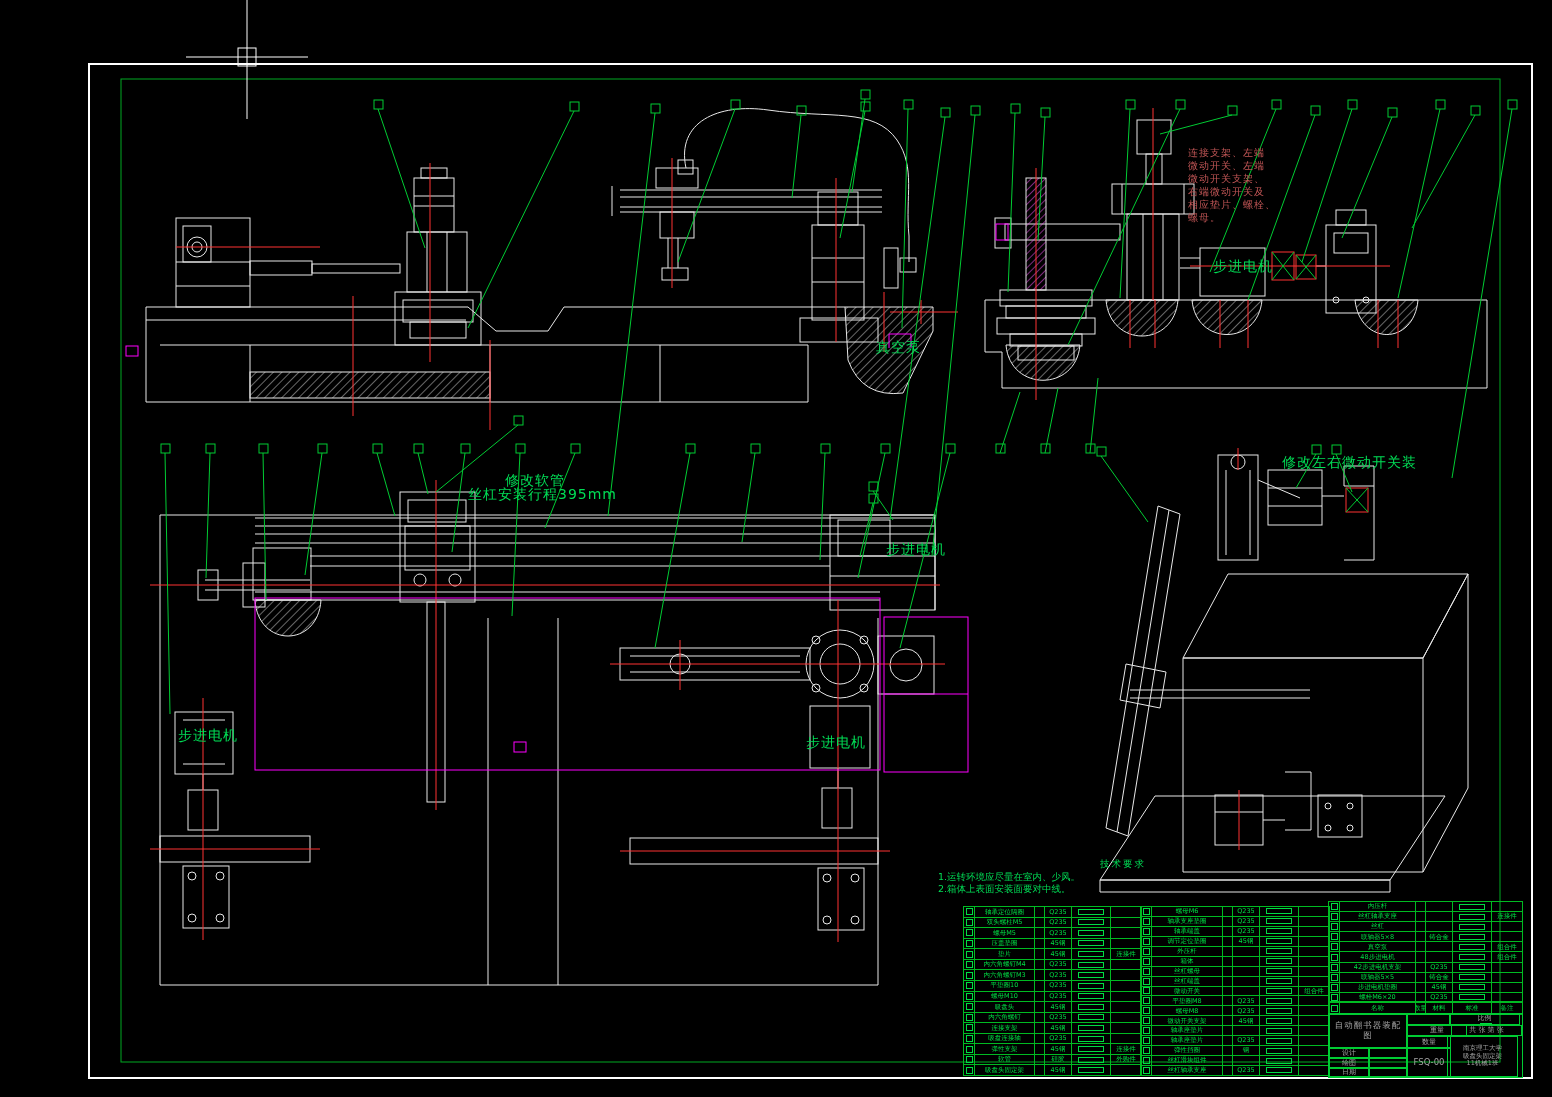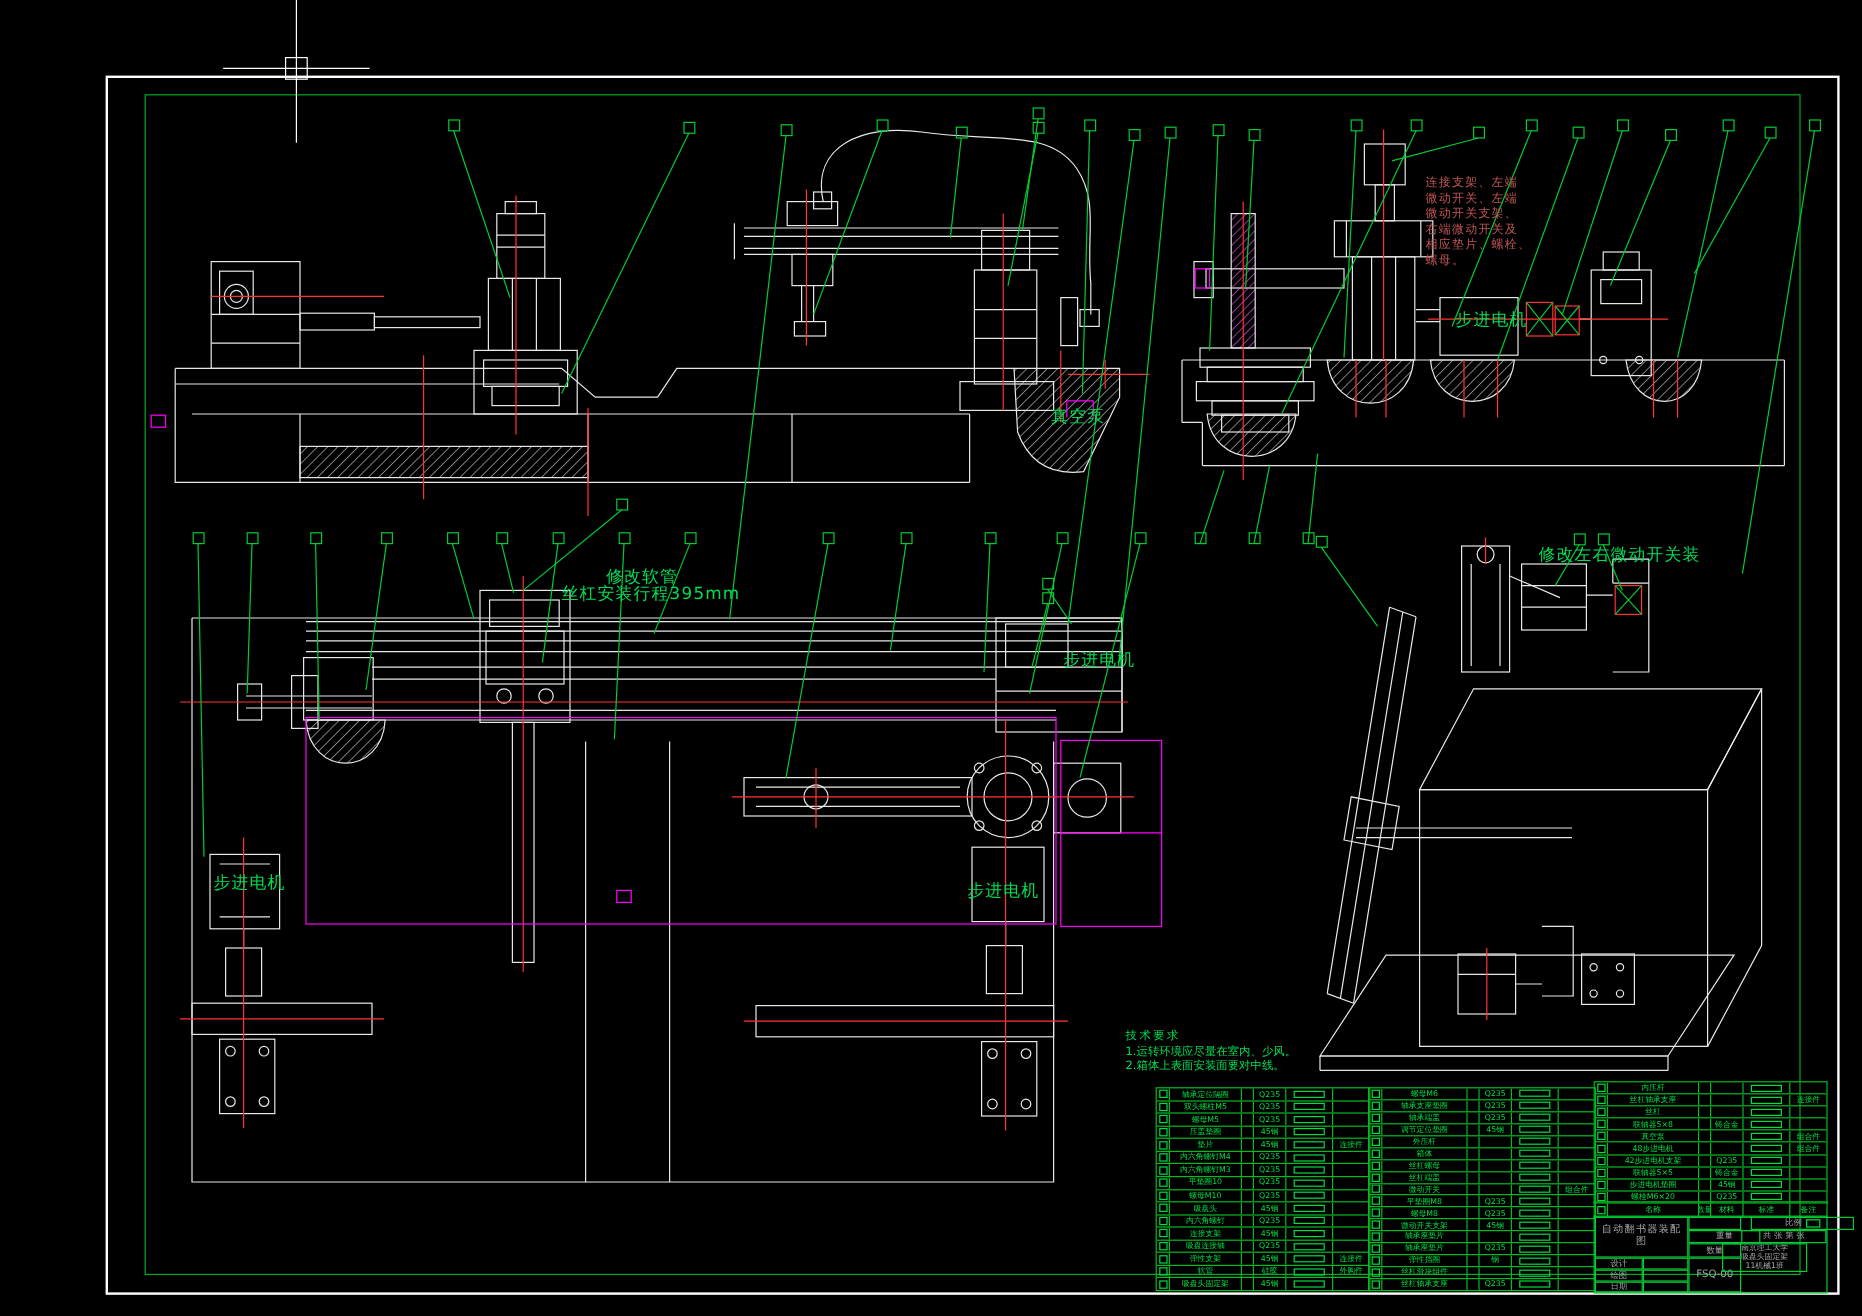--- a/index.html
+++ b/index.html
@@ -3,35 +3,35 @@
 <meta charset="utf-8">
 <style>
   html,body{margin:0;padding:0}
   body{width:1552px;height:1097px;background:#000;overflow:hidden;position:relative;
        font-family:"DejaVu Sans",sans-serif}
   svg{position:absolute;left:0;top:0}
   .lbl{position:absolute;color:#00dd55;font-size:14px;white-space:nowrap;letter-spacing:1px}
   .red-note{position:absolute;left:1188px;top:146px;color:#c05555;font-size:10px;
             line-height:13px;width:130px;letter-spacing:1px}
   .tech{position:absolute;left:938px;top:858px;width:208px;color:#00dd55;font-size:9.5px;line-height:12.5px}
-  .tech .t{text-align:left;letter-spacing:2px}
+  .tech .t{text-align:right;letter-spacing:2px}
   .bom{position:absolute;display:flex;flex-direction:column;border:1px solid #00bb22;background:transparent}
   .brow{flex:1;display:flex;border-top:1px solid #00bb22;color:#00dd44;font-size:6.5px;line-height:1;overflow:hidden}
   .brow:first-child{border-top:none}
   .c{border-right:1px solid #00bb22;height:100%;display:flex;align-items:center;justify-content:center;
      overflow:hidden;white-space:nowrap}
   .seq{width:10px}.name{flex:1}.qty{width:9px}.mat{width:26px}.std{width:38px}.rem{width:30px;border-right:none}
   .seq::before{content:"";width:5px;height:5px;border:1px solid #00dd44}
   .std i{width:24px;height:4px;border:1px solid #00dd44;display:block}
   .tb{position:absolute;left:1328px;top:1013px;width:193px;height:63px;border:1px solid #00cc33;color:#a3a3a3}
   .tb .cell{position:absolute;border:1px solid #00cc33;display:flex;flex-direction:column;align-items:center;
             justify-content:center;text-align:center;overflow:hidden;font-size:7px;line-height:1.15;box-sizing:border-box}
   .tb .title{left:0;top:0;width:78px;height:34px;font-size:8.5px;letter-spacing:1px}
   .tb .dno{left:78px;top:34px;width:44px;height:29px;font-size:8.5px}
-  .tb .school{left:106px;top:22px;width:71px;height:24px;font-size:6.5px}
+  .tb .school{left:118px;top:22px;width:71px;height:41px;font-size:6.5px}
   .scalebox{width:10px;height:5px;border:1px solid #00dd44;display:inline-block;margin-left:3px}
 </style>
 </head>
 <body>
 
 <div style="position:absolute;left:0;top:0;width:1552px;height:1097px">
 <svg width="1552" height="1097" viewBox="0 0 1552 1097">
   <defs>
     <pattern id="hw" width="6" height="6" patternUnits="userSpaceOnUse" patternTransform="rotate(45)">
       <line x1="0" y1="0" x2="0" y2="6" stroke="#cfcfcf" stroke-width="1"></line>
@@ -795,21 +795,21 @@
   <div class="cell" style="left:0;top:34px;width:40px;height:10px">设计</div>
   <div class="cell" style="left:0;top:44px;width:40px;height:10px">绘图</div>
   <div class="cell" style="left:0;top:54px;width:40px;height:9px">日期</div>
   <div class="cell" style="left:40px;top:34px;width:38px;height:10px"></div>
   <div class="cell" style="left:40px;top:44px;width:38px;height:10px"></div>
   <div class="cell" style="left:40px;top:54px;width:38px;height:9px"></div>
   <div class="cell" style="left:78px;top:0;width:44px;height:11px"></div>
   <div class="cell" style="left:78px;top:11px;width:60px;height:11px">重量</div>
   <div class="cell" style="left:78px;top:22px;width:44px;height:12px">数量</div>
   <div class="cell dno">FSQ-00</div>
-  <div class="cell" style="left:130px;top:0;width:86px;height:11px;flex-direction:row">
+  <div class="cell" style="left:120px;top:0;width:71px;height:11px;flex-direction:column">
     <span>比例</span>
       <span class="scalebox"></span>
   </div>
   <div class="cell" style="left:122px;top:11px;width:71px;height:11px">共 张  第 张</div>
   <div class="cell school">
     <span>南京理工大学</span>
     <span>吸盘头固定架</span>
     <span>11机械1班</span>
   </div>
 </div>

